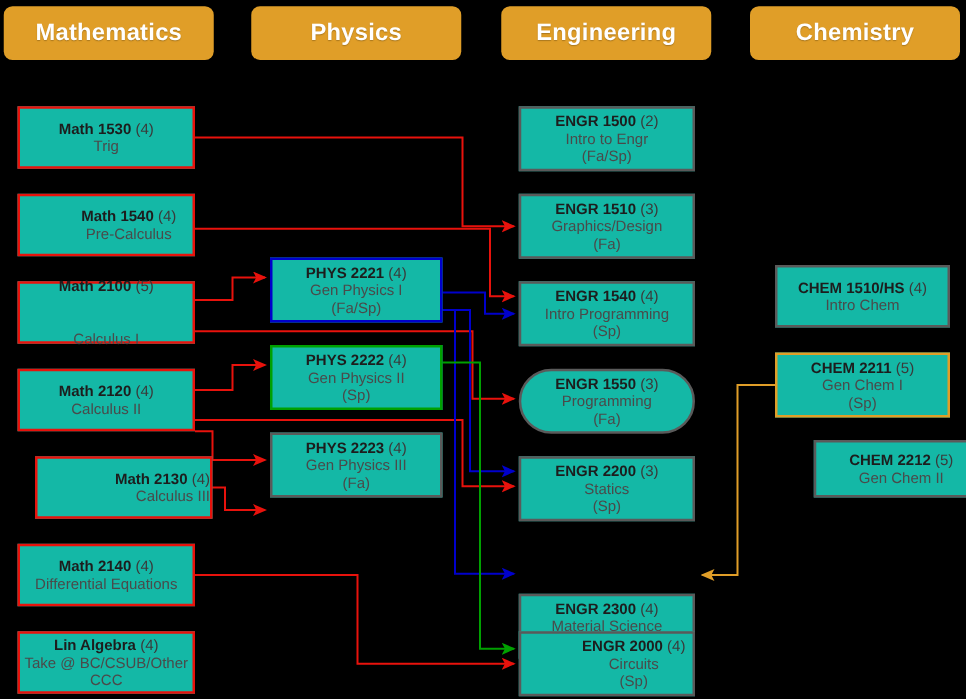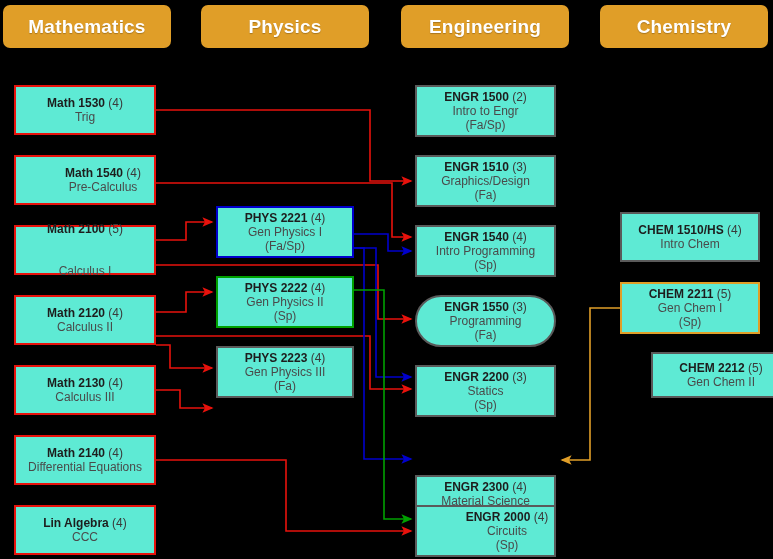--- a/index.html
+++ b/index.html
@@ -5,21 +5,21 @@
   html,body{margin:0;padding:0;background:#000;}
   body{width:773px;height:559px;overflow:hidden;
        font-family:"Liberation Sans","DejaVu Sans",sans-serif;}
   #root{position:relative;width:685px;height:559px;background:#000;}
 
   .hdr{position:absolute;background:#E09E28;border-radius:7px;
        display:flex;align-items:center;justify-content:center;
        color:#ffffff;font-weight:bold;font-size:19px;letter-spacing:.2px;
        text-shadow:0 1px 1px rgba(0,0,0,.25);}
 
-  .box{position:absolute;background:#5eead4;border:2px solid #b91c1c;
+  .box{position:absolute;background:#14b8a6;border:2px solid #b91c1c;
        display:flex;flex-direction:column;align-items:center;
        justify-content:center;line-height:1.18;box-sizing:border-box;}
   .box .l1{font-size:12px;color:#3a3a3a;}
   .box .l1 b{font-weight:bold;color:#1d1d1d;}
   .box .l2,.box .l3{font-size:12px;color:#4a4a4a;}
   .b-red{border-color:#E8120C;}
   .b-blue{border-color:#0000CC;}
   .b-green{border-color:#00A000;}
   .b-orange{border-color:#E09E28;}
   .b-gray{border-color:#5a5a5a;}
@@ -80,30 +80,31 @@
         <div class="l2">Pre-Calculus</div>
       </div>
       <div class="box b-red" style="left: 14px; top: 225px; width: 142px; height: 50px; gap: 27px;">
         <div class="l1"><b>Math 2100 </b><span>(5)</span></div>
         <div class="l2">Calculus I</div>
       </div>
       <div class="box b-red" style="left: 14px; top: 295px; width: 142px; height: 50px;">
         <div class="l1"><b>Math 2120 </b><span>(4)</span></div>
         <div class="l2">Calculus II</div>
       </div>
-      <div class="box b-red" style="left: 14px; top: 365px; width: 142px; height: 50px;">
+      <div class="box b-red" style="left: 28px; top: 365px; width: 142px; height: 50px; align-items: flex-end;">
         <div class="l1"><b>Math 2130 </b><span>(4)</span></div>
         <div class="l2">Calculus III</div>
       </div>
       <div class="box b-red" style="left: 14px; top: 435px; width: 142px; height: 50px;">
         <div class="l1"><b>Math 2140 </b><span>(4)</span></div>
         <div class="l2">Differential Equations</div>
       </div>
       <div class="box b-red" style="left: 14px; top: 505px; width: 142px; height: 50px;">
         <div class="l1"><b>Lin Algebra </b><span>(4)</span></div>
+        <div class="l2">Take @ BC/CSUB/Other</div>
         <div class="l3">CCC</div>
       </div>
       <div class="box b-blue" style="left: 216px; top: 206px; width: 138px; height: 52px;">
         <div class="l1"><b>PHYS 2221 </b><span>(4)</span></div>
         <div class="l2">Gen Physics I</div>
         <div class="l3">(Fa/Sp)</div>
       </div>
       <div class="box b-green" style="left: 216px; top: 276px; width: 138px; height: 52px;">
         <div class="l1"><b>PHYS 2222 </b><span>(4)</span></div>
         <div class="l2">Gen Physics II</div>

